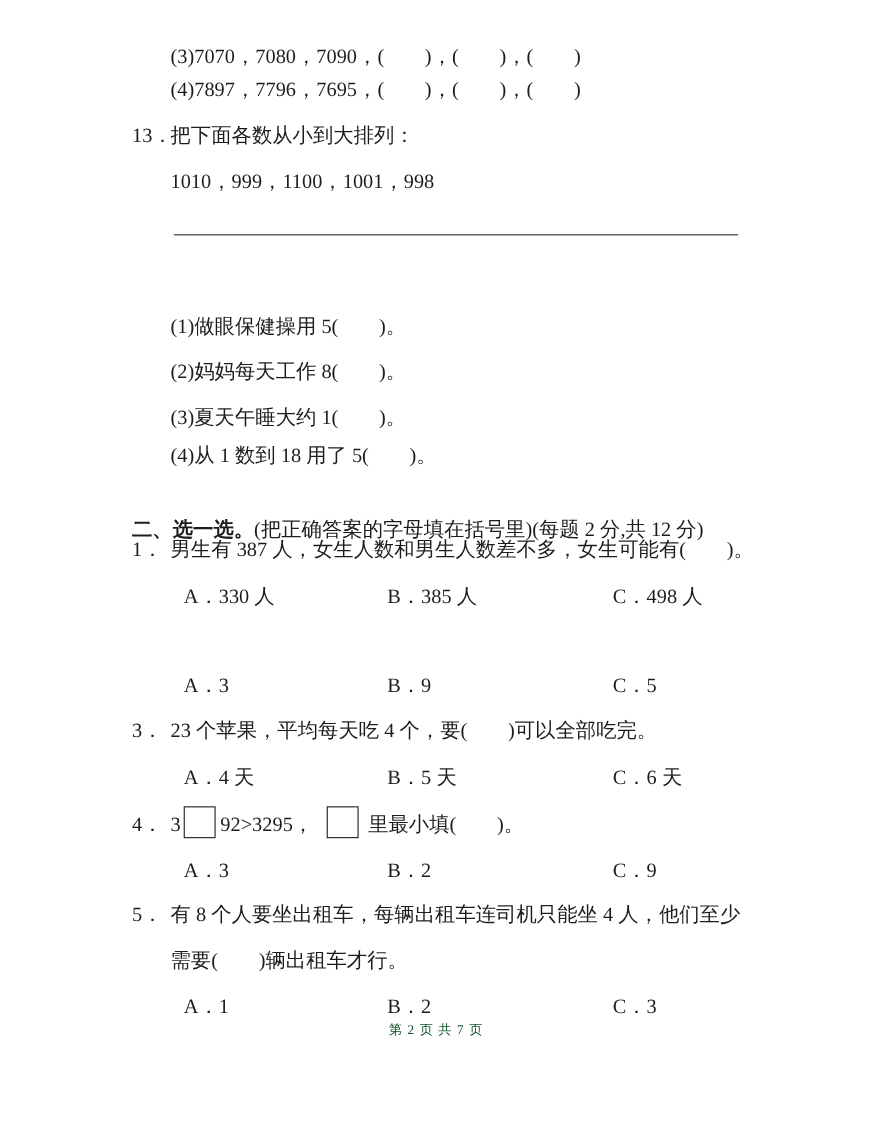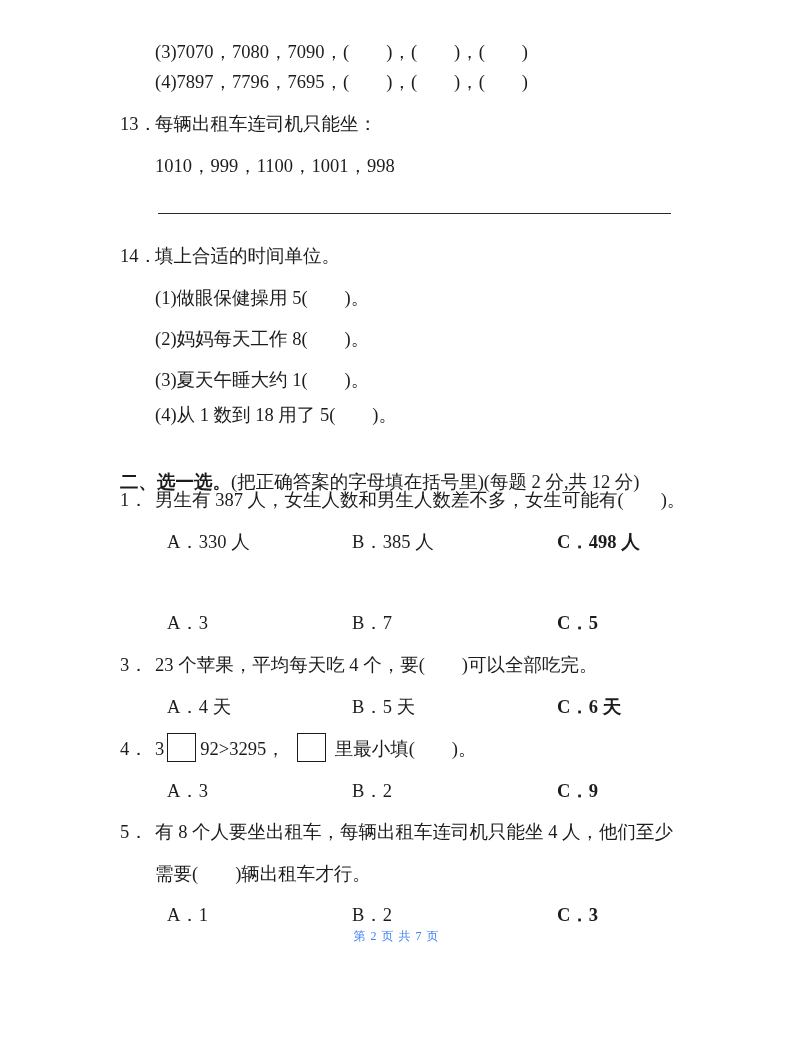--- a/index.html
+++ b/index.html
@@ -21,21 +21,21 @@
     position: absolute;
     white-space: nowrap;
     line-height: 27px;
   }
   .qnum {
     display: inline-block;
     width: 35px;
   }
   .opt-a { position: absolute; left: 155px; top: 0; }
   .opt-b { position: absolute; left: 340px; top: 0; }
-  .opt-c { position: absolute; left: 545px; top: 0; font-weight: bold; }
+  .opt-c { position: absolute; left: 545px; top: 0; }
   .opts-row {
     position: absolute;
     left: 12px;
     width: 100%;
     height: 27px;
     padding-left: 12px;
   }
   .answer-line {
     position: absolute;
     left: 158px;
@@ -55,47 +55,44 @@
   .blank-box.first { margin: 0 4px 0 3px; }
   .blank-box.second { margin: 0 9px 0 12px; }
   .section-title-bold { font-weight: bold; }
   .footer {
     position: absolute;
     left: 0;
     top: 928px;
     width: 100%;
     text-align: center;
     font-size: 12px;
-    color: #3b82f6;
+    color: #14532d;
     letter-spacing: 1px;
   }
 </style>
 </head>
 <body>
 
 <div class="page">
 
   <div class="row" style="left:155px; top:27px;margin-top:12px;">
     <span>(3)7070，7080，7090，(　　)，(　　)，(　　)</span>
   </div>
   <div class="row" style="left:155px; top:69px;">
     <span>(4)7897，7796，7695，(　　)，(　　)，(　　)</span>
   </div>
 
   <div class="row" style="left:120px; top:111px;">
-    <span class="qnum">13．</span><span>每辆出租车连司机只能坐：</span>
+    <span class="qnum">13．</span><span>把下面各数从小到大排列：</span>
   </div>
   <div class="row" style="left:155px; top:153px;text-align:right;">
     <span>1010，999，1100，1001，998</span>
   </div>
   <div class="answer-line"></div>
 
-  <div class="row" style="left:120px; top:243px;">
-    <span class="qnum">14．</span><span>填上合适的时间单位。</span>
-  </div>
   <div class="row" style="left:155px; top:285px;">
     <span>(1)做眼保健操用 5(　　)。</span>
   </div>
   <div class="row" style="left:155px; top:326px;">
     <span>(2)妈妈每天工作 8(　　)。</span>
   </div>
   <div class="row" style="left:155px; top:367px;">
     <span>(3)夏天午睡大约 1(　　)。</span>
   </div>
   <div class="row" style="left:155px; top:402px;">
@@ -110,21 +107,21 @@
     <span class="qnum">1．</span><span>男生有 387 人，女生人数和男生人数差不多，女生可能有(　　)。</span>
   </div>
   <div class="opts-row" style="top:529px;">
     <span class="opt-a">A．330 人</span>
     <span class="opt-b">B．385 人</span>
     <span class="opt-c">C．498 人</span>
   </div>
 
   <div class="opts-row" style="top:610px;">
     <span class="opt-a">A．3</span>
-    <span class="opt-b">B．7</span>
+    <span class="opt-b">B．9</span>
     <span class="opt-c">C．5</span>
   </div>
 
   <div class="row" style="left:120px; top:652px;">
     <span class="qnum">3．</span><span>23 个苹果，平均每天吃 4 个，要(　　)可以全部吃完。</span>
   </div>
   <div class="opts-row" style="top:694px;">
     <span class="opt-a">A．4 天</span>
     <span class="opt-b">B．5 天</span>
     <span class="opt-c">C．6 天</span>

